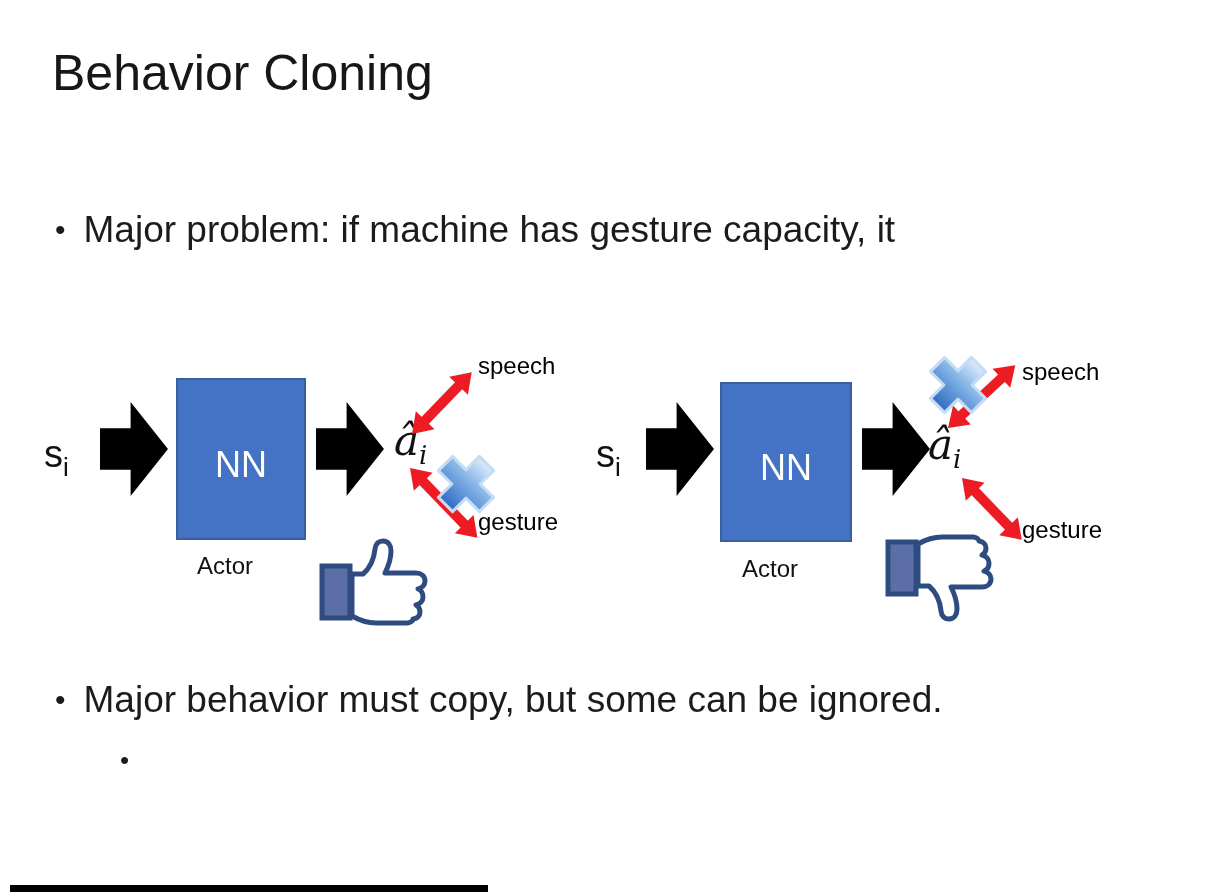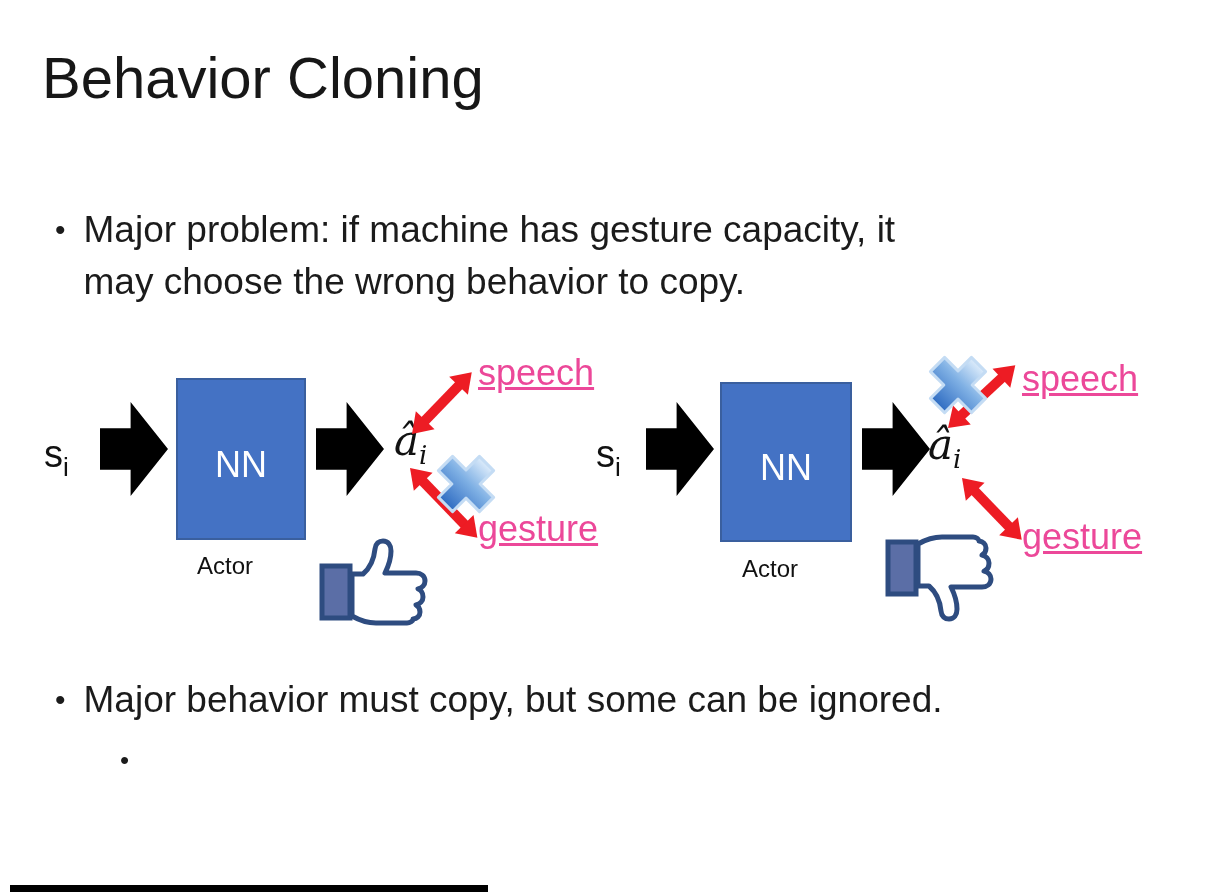--- a/index.html
+++ b/index.html
@@ -8,22 +8,22 @@
     width:1210px;height:892px;
     background:#ffffff;
     overflow:hidden;
     font-family:"Liberation Sans", sans-serif;
     color:#1b1b1b;
   }
   .abs{position:absolute;}
 
   
   .title{
-    left:42px; top:44px;
-    font-size:58px; font-weight:400;
+    left:52px; top:44px;
+    font-size:50px; font-weight:400;
     color:#171717; letter-spacing:0px;
   }
 
   
   .bullet-row{display:flex; align-items:flex-start;}
   .bullet-marker{
     font-size:30px; line-height:52px; margin-right:18px; color:#1b1b1b;
   }
   .bullet-text{
     font-size:37px; line-height:52px; color:#1b1b1b;
@@ -60,41 +60,40 @@
 
   .actor-label{font-size:24px;color:#111;}
 
   .ahat-label{
     font-family:"DejaVu Serif", serif;
     font-style:italic;
     font-size:42px; color:#111;
   }
   .ahat-label sub{font-size:26px;}
 
-  .io-label{font-size:36px;color:#ec4899;text-decoration:underline;}
+  .io-label{font-size:24px;color:#000000;}
 
   .overlay-svg{left:0;top:0;pointer-events:none;}
 
   .footer-bar{
     left:10px; top:885px; width:478px; height:7px;
     background:#000000;
   }
 </style>
 </head>
 <body>
 
 <div class="slide">
 
   <div class="abs title">Behavior Cloning</div>
 
   <div class="abs bullet1 bullet-row">
     <span class="bullet-marker">•</span>
     <span class="bullet-text">
       <span>Major problem: if machine has gesture capacity, it</span><br>
-      <span>may choose the wrong behavior to copy.</span>
     </span>
   </div>
 
   <div class="abs diagram diagram-left">
 
     <div class="abs state-label" style="left:44px;top:93px;">
       <span>s</span><sub>i</sub>
     </div>
 
     <div class="abs block-arrow" style="left:100px;top:62px;"></div>

